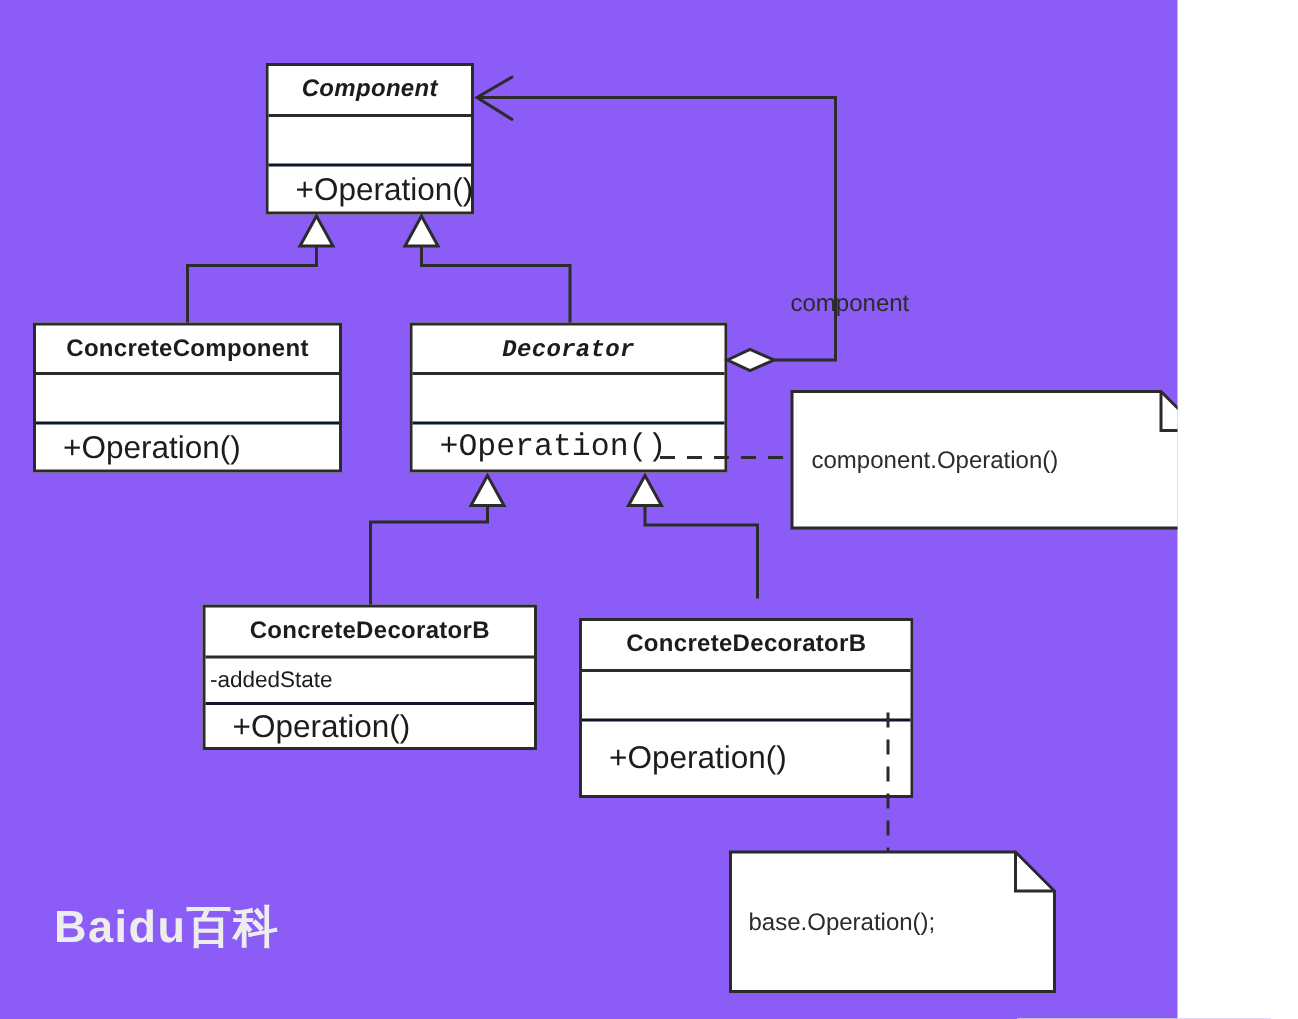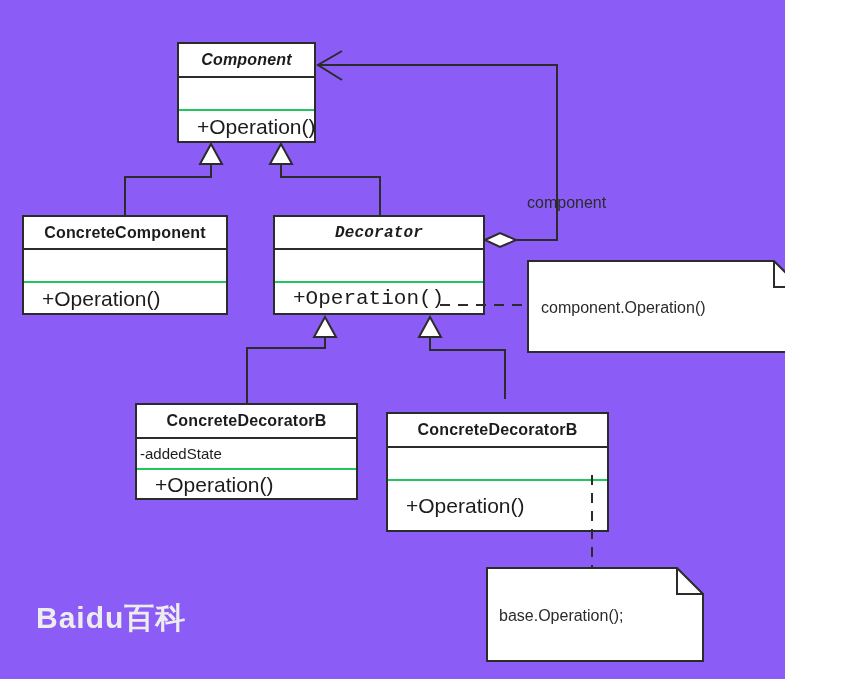--- a/index.html
+++ b/index.html
@@ -33,21 +33,21 @@
     font-size: 16px;
     display: flex;
     align-items: center;
     justify-content: center;
     letter-spacing: 0.2px;
     white-space: nowrap;
   }
   .uml-title.abstract { font-style: italic; }
   .uml-attrs {
     box-sizing: border-box;
-    border-bottom: 2px solid #22c55e;
+    border-bottom: 2px solid #0f172a;
     font-size: 15px;
     display: flex;
     flex-direction: column;
     justify-content: center;
     padding-left: 3px;
     white-space: nowrap;
   }
   .uml-methods {
     box-sizing: border-box;
     flex: 1;

